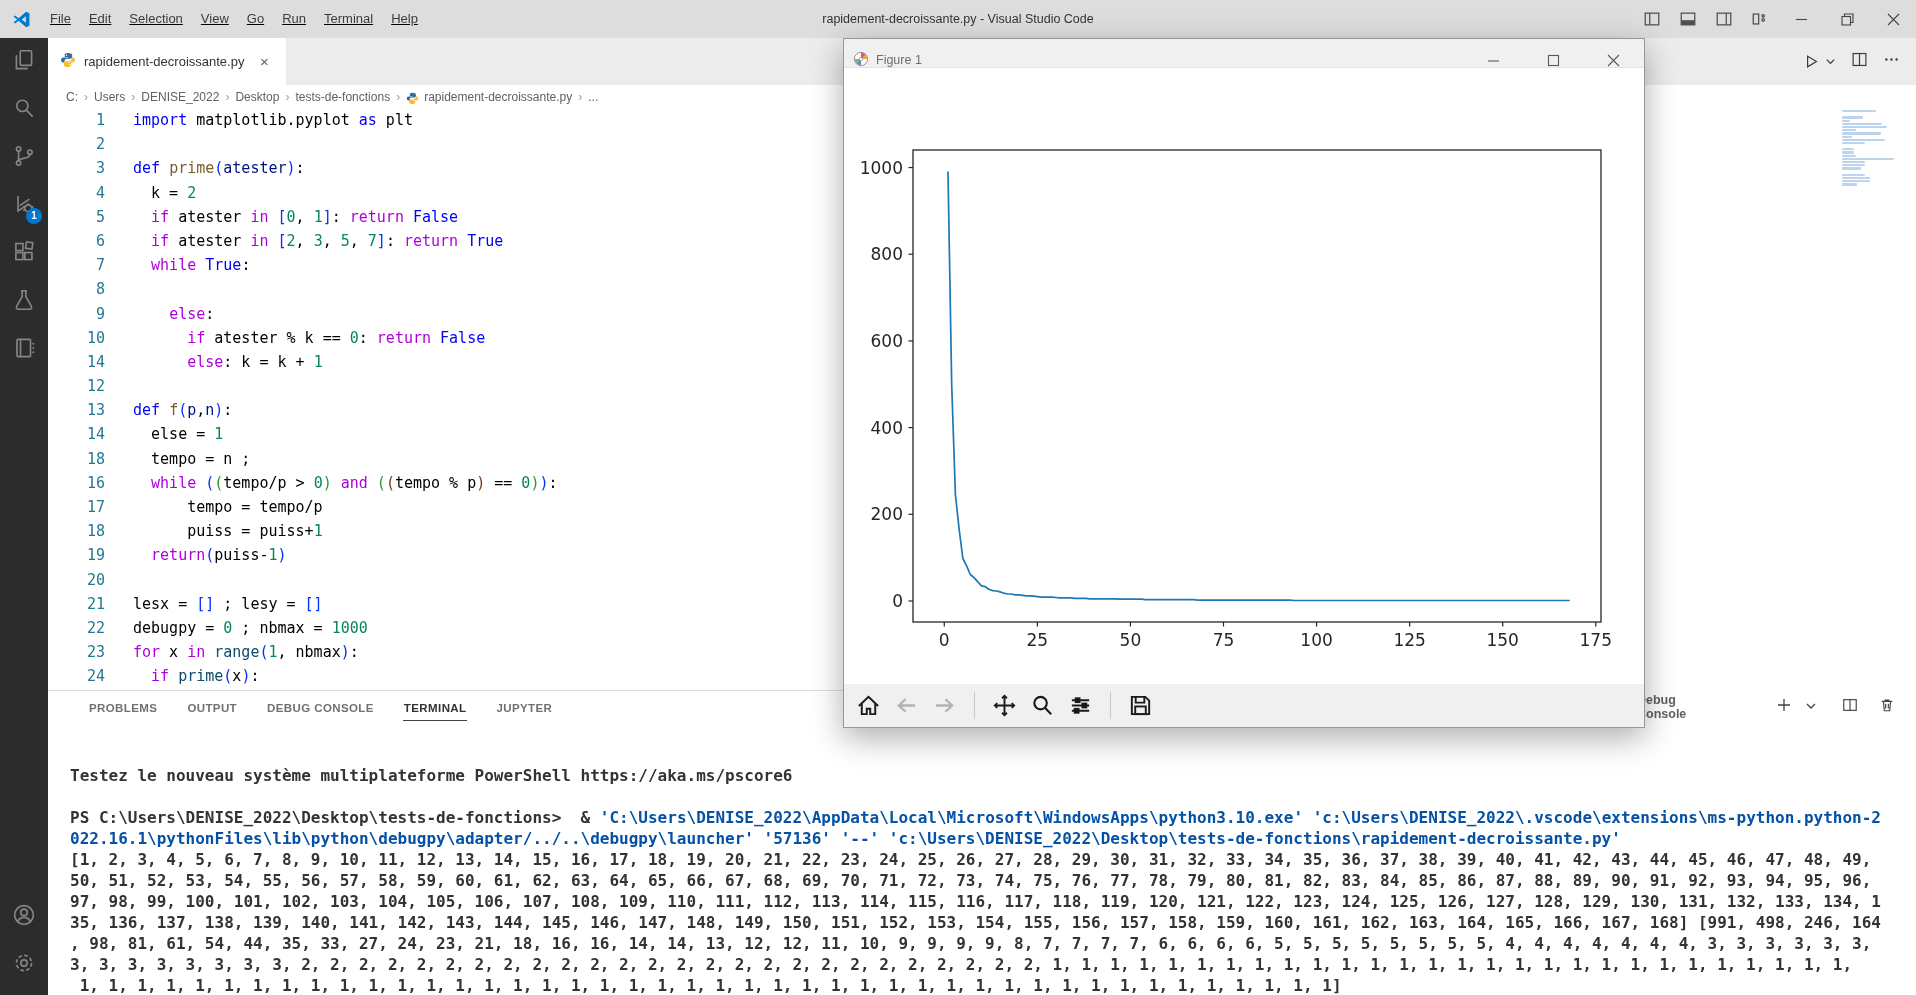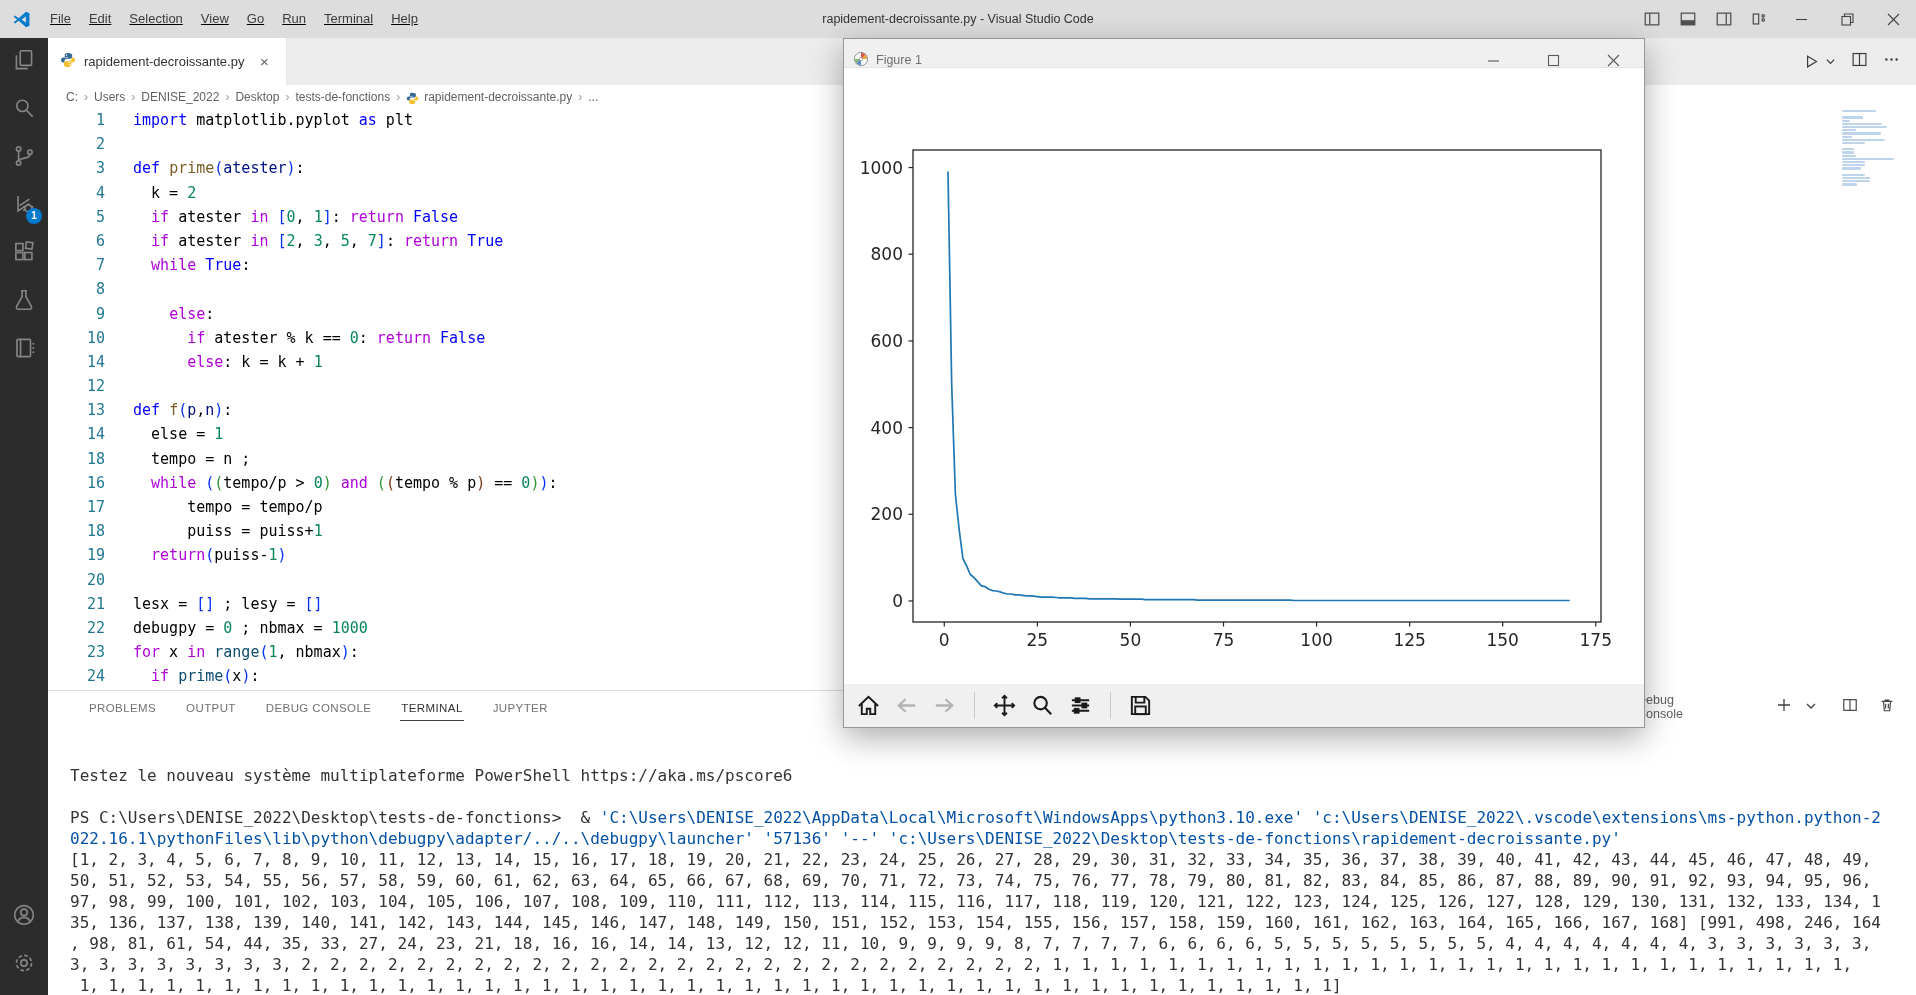--- a/index.html
+++ b/index.html
@@ -48,21 +48,21 @@
   .code{margin-left:28px;color:#000;}
   .tok-p{color:#000000}.tok-k1{color:#0000ff}.tok-k2{color:#af00db}.tok-n{color:#098658}
   .tok-f1{color:#795e26}.tok-f2{color:#0c4a6e}.tok-b1{color:#0431fa}.tok-b2{color:#319331}
   .tok-b3{color:#7b3814}.tok-pr{color:#001080}
   .minimap{position:absolute;right:16px;top:2px;width:58px;}
   .mm-bar{height:2.2px;margin-bottom:1px;background:#7da7d9;opacity:.5;border-radius:1px;}
   .mm-gap{height:3.2px;}
 
   
   .panel{position:absolute;left:48px;top:690px;width:1543px;height:305px;background:#fff;
-    border-top:1px solid #dcdcdc;}
+    border-top:1px solid #dcdcdc;font-weight:bold;}
   .panel-tabs{height:32px;display:flex;align-items:center;gap:28px;padding-left:40px;}
   .ptab{font-size:11.5px;letter-spacing:.4px;color:#717171;padding:8px 1px 6px 1px;cursor:default;}
   .ptab.active{color:#333;border-bottom:1px solid #424242;}
   .panel-right-label{position:absolute;left:1589px;top:0;height:32px;display:flex;align-items:center;
     font-size:12.5px;color:#616161;}
   .panel-right-icons{position:absolute;left:1728px;top:0;height:32px;display:flex;align-items:center;gap:13px;}
   .terminal{padding:42px 0 0 22px;}
   .t-line{white-space:pre;font-family:"DejaVu Sans Mono",monospace;font-size:16px;line-height:21px;color:#333;}
   .seg-fg{color:#333333}.seg-str{color:#0451a5}
 

